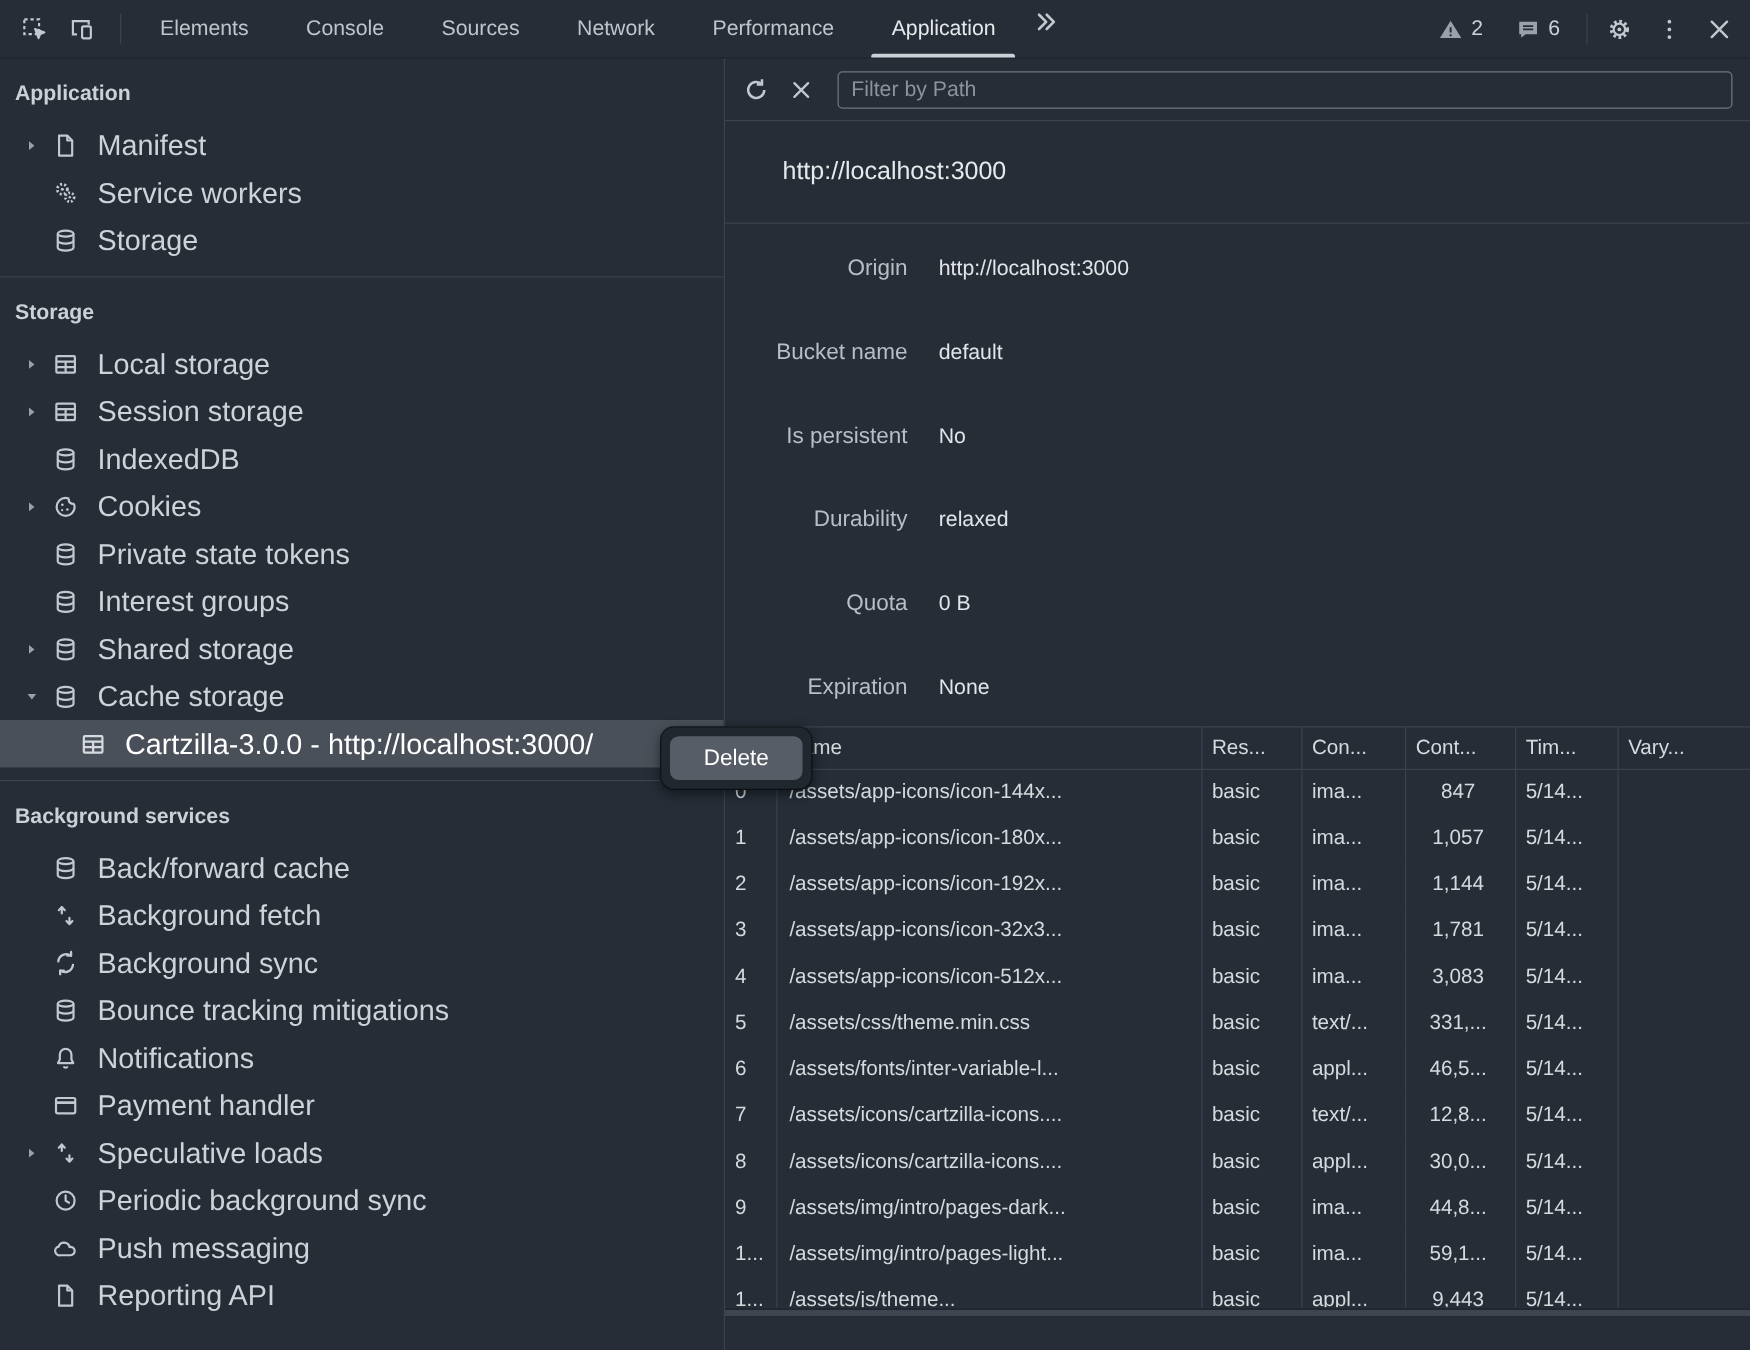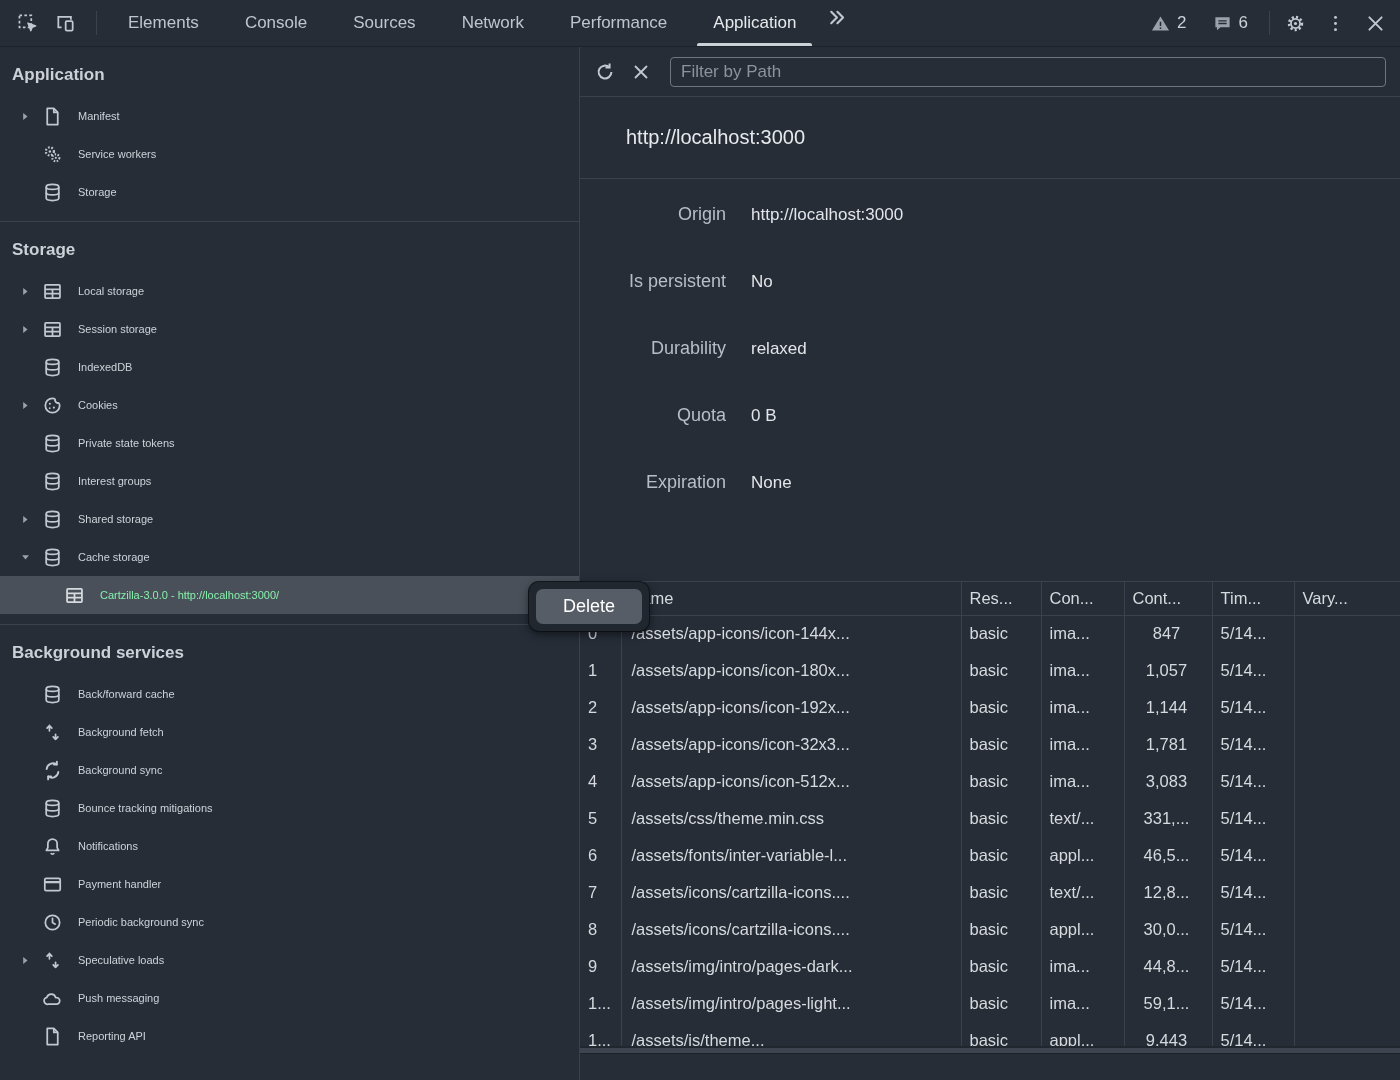--- a/index.html
+++ b/index.html
@@ -35,23 +35,23 @@
   .badge{display:flex;align-items:center;gap:7px;margin:0 13px;color:#ccd1d7;font-size:17px;}
   .badge .ic{width:19px;height:19px;color:#9aa1aa;}
   .ic svg{width:100%;height:100%;display:block;}
 
   
   .main{display:flex;height:1033px;}
   .sidebar{width:580px;border-right:1px solid var(--line);overflow:hidden;flex:none;background:var(--bg);}
   .side-section{padding:12px 0 10px;}
   .side-section + .side-section{border-top:1px solid var(--line);}
   .section-title{font-size:17px;font-weight:600;color:#ccd1d7;padding:6px 12px 12px;}
-  .side-item{display:flex;align-items:center;height:38px;padding-left:20px;cursor:pointer;color:var(--text);font-size:11px;white-space:nowrap;}
+  .side-item{display:flex;align-items:center;height:38px;padding-left:20px;cursor:pointer;color:var(--text);font-size:23px;white-space:nowrap;}
   .side-item.indent1{padding-left:42px;}
-  .side-item.selected{background:var(--sel);color:#86efac;}
+  .side-item.selected{background:var(--sel);color:#ffffff;}
   .arrow-slot{width:22px;height:38px;display:flex;align-items:center;justify-content:flex-start;flex:none;color:#9aa1aa;}
   .arrow-slot .ic{width:11px;height:11px;}
   .side-icon{width:21px;height:21px;flex:none;color:var(--icon);margin-right:15px;}
   .side-item.selected .side-icon{color:#d7dbe0;}
   .side-label{overflow:hidden;text-overflow:ellipsis;}
 
   
   .panel{flex:1;display:flex;flex-direction:column;min-width:0;background:var(--bg);}
   .panel-toolbar{height:50px;flex:none;display:flex;align-items:center;border-bottom:1px solid var(--line);padding:0 14px 0 8px;gap:2px;}
   .panel-toolbar .iconbtn .ic{width:22px;height:22px;}
@@ -408,44 +408,44 @@
             <span class="arrow-slot"></span>
             <span class="side-icon ic">
               <svg viewBox="0 0 24 24" fill="none" stroke="currentColor" stroke-width="2">
                 <rect x="3.2" y="5" width="17.6" height="14" rx="1.6"></rect>
                 <path d="M3.2 9.3h17.6" stroke-width="2.6"></path>
               </svg>
             </span>
             <span class="side-label">Payment handler</span>
           </div>
           <div class="side-item">
+            <span class="arrow-slot">
+              <span class="ic">
+                <svg viewBox="0 0 24 24">
+                  <path d="M7 4.5l9.5 7.5L7 19.5z" fill="currentColor"></path>
+                </svg>
+              </span>
+            </span>
+            <span class="side-icon ic">
+              <svg viewBox="0 0 24 24" fill="none" stroke="currentColor" stroke-width="2" stroke-linecap="round" stroke-linejoin="round">
+                <path d="M8.5 10V4.2M8.5 4.2L5.8 7M8.5 4.2L11.2 7"></path>
+                <path d="M15.5 14v5.8M15.5 19.8l-2.7-2.8M15.5 19.8l2.7-2.8"></path>
+              </svg>
+            </span>
+            <span class="side-label">Speculative loads</span>
+          </div>
+          <div class="side-item">
             <span class="arrow-slot"></span>
             <span class="side-icon ic">
               <svg viewBox="0 0 24 24" fill="none" stroke="currentColor" stroke-width="2" stroke-linecap="round">
                 <circle cx="12" cy="12" r="8.2"></circle>
                 <path d="M12 7.2V12l3.1 1.9"></path>
               </svg>
             </span>
             <span class="side-label">Periodic background sync</span>
-          </div>
-          <div class="side-item">
-            <span class="arrow-slot">
-              <span class="ic">
-                <svg viewBox="0 0 24 24">
-                  <path d="M7 4.5l9.5 7.5L7 19.5z" fill="currentColor"></path>
-                </svg>
-              </span>
-            </span>
-            <span class="side-icon ic">
-              <svg viewBox="0 0 24 24" fill="none" stroke="currentColor" stroke-width="2" stroke-linecap="round" stroke-linejoin="round">
-                <path d="M8.5 10V4.2M8.5 4.2L5.8 7M8.5 4.2L11.2 7"></path>
-                <path d="M15.5 14v5.8M15.5 19.8l-2.7-2.8M15.5 19.8l2.7-2.8"></path>
-              </svg>
-            </span>
-            <span class="side-label">Speculative loads</span>
           </div>
           <div class="side-item">
             <span class="arrow-slot"></span>
             <span class="side-icon ic">
               <svg viewBox="0 0 24 24" fill="none" stroke="currentColor" stroke-width="2" stroke-linejoin="round">
                 <path d="M7.3 18.5h9.2a3.8 3.8 0 1 0-.9-7.5 5.2 5.2 0 0 0-10-.4 3.9 3.9 0 0 0 1.7 7.9z"></path>
               </svg>
             </span>
             <span class="side-label">Push messaging</span>
           </div>
@@ -485,20 +485,24 @@
       </div>
 
       <div class="origin-header">
         <div class="origin-title">http://localhost:3000</div>
       </div>
 
       <div class="metadata" id="metadata">
           <div class="meta-row">
             <div class="meta-label">Origin</div>
             <div class="meta-value">http://localhost:3000</div>
+          </div>
+          <div class="meta-row">
+            <div class="meta-label">Bucket name</div>
+            <div class="meta-value">default</div>
           </div>
           <div class="meta-row">
             <div class="meta-label">Is persistent</div>
             <div class="meta-value">No</div>
           </div>
           <div class="meta-row">
             <div class="meta-label">Durability</div>
             <div class="meta-value">relaxed</div>
           </div>
           <div class="meta-row">

